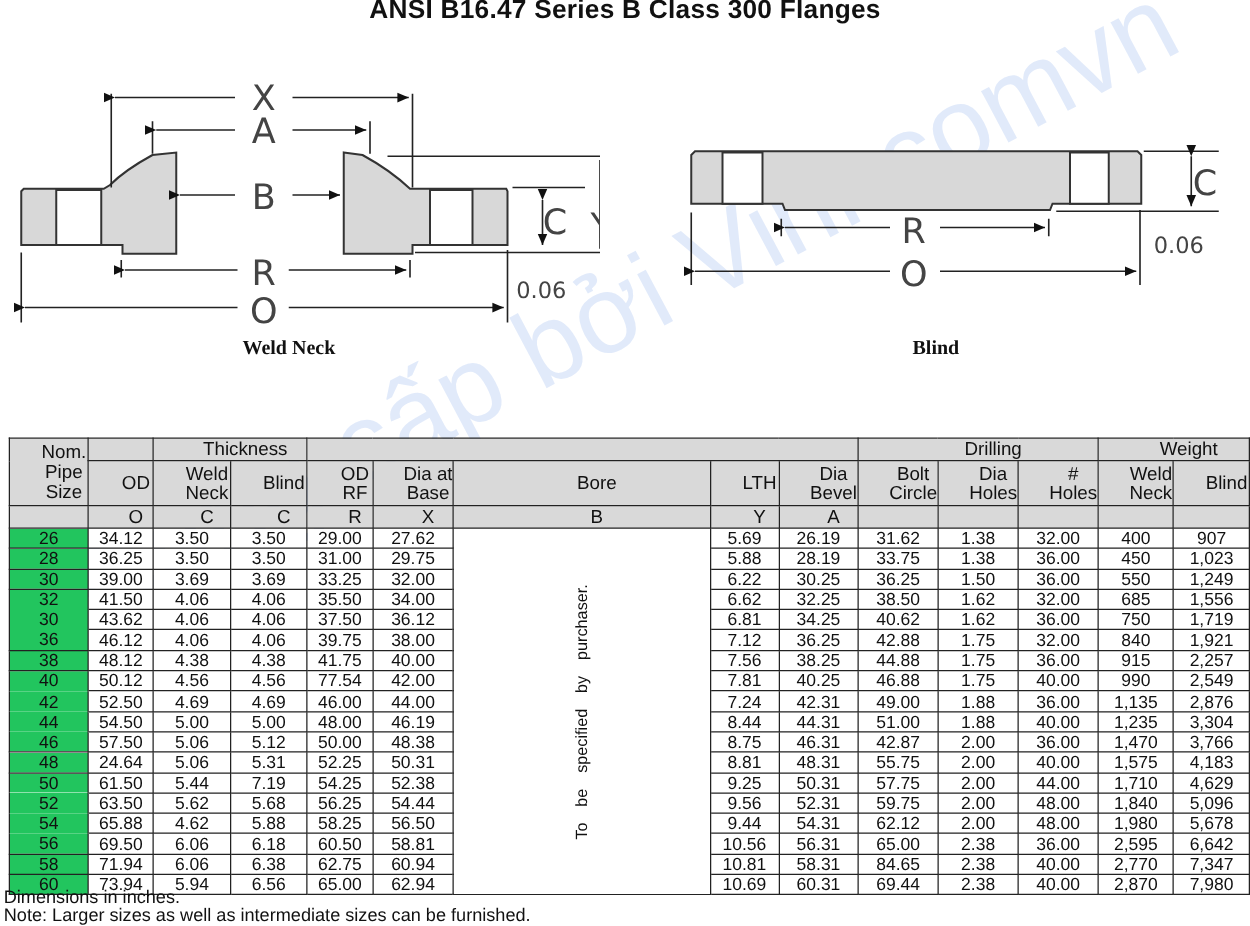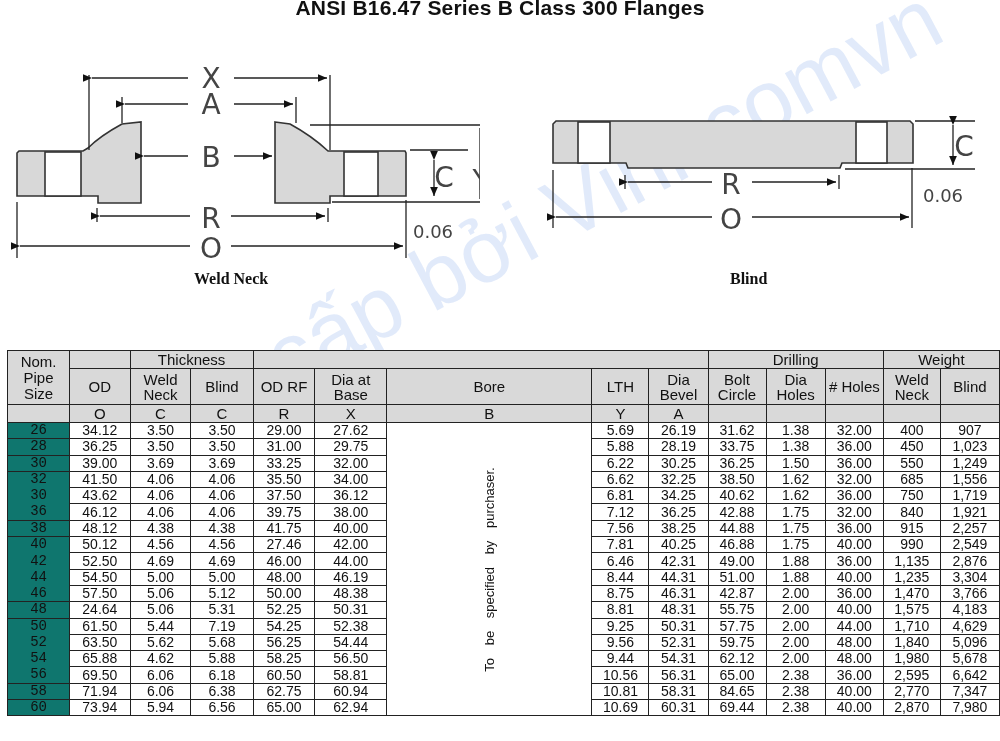--- a/index.html
+++ b/index.html
@@ -2,26 +2,26 @@
 <html><head>
 <meta charset="utf-8">
 <style>
   html, body { margin:0; padding:0; background:#ffffff; }
   body { width:1000px; height:741px; position:relative; overflow:hidden; font-family:"Liberation Sans", sans-serif; color:#111; }
   .title { position:absolute; left:0; top:-4px; width:1000px; text-align:center; font-weight:bold; font-size:21px; letter-spacing:0.2px; }
   .drawing { position:absolute; }
   .caption { position:absolute; font-family:"Liberation Serif", serif; font-weight:bold; font-size:16px; }
   table.specs { position:absolute; left:7px; top:350px; border-collapse:collapse; table-layout:fixed; font-size:14px; }
   table.specs td, table.specs th { border:1px solid #222; padding:0; text-align:center; line-height:15px; overflow:hidden; white-space:nowrap; }
-  table.specs th { background:#d9d9d9; font-weight:normal; font-size:15px; }
+  table.specs th { background:#d9d9d9; font-weight:normal; font-size:15px;padding-left:24px; }
   table.specs th.grp { height:17px;text-align:center; }
   table.specs th.sub { height:35px; line-height:15px; white-space:normal; }
   table.specs th.letter { height:17px; font-size:15px; }
   table.specs td { height:15.3px; background:#fff; }
-  table.specs td.size { background:#0f766e; border-top:none; border-bottom:none;font-family:Liberation Mono, monospace; }
+  table.specs td.size { background:#22c55e; border-top:none; border-bottom:none; }
   table.specs td.size.sep { border-bottom:1px solid #222; }
   table.specs td.bore { background:#fff; vertical-align:middle; position:relative; }
   .bore-text { display:inline-block; transform:rotate(-90deg); white-space:nowrap; font-size:13px; word-spacing:9px; }
   .notes { position:absolute; left:3px; top:711px; font-size:14.5px; line-height:15px; }
   .watermark { position:absolute; left:40px; top:430px; font-size:88px; color:rgba(120,160,230,0.22); transform:rotate(-28deg); transform-origin:left top; white-space:nowrap; pointer-events:none; font-family:"Liberation Sans", sans-serif; }
 </style>
 </head>
 <body>
 
 <div class="watermark">Cung cấp bởi Vinhcomvn</div>
@@ -271,38 +271,38 @@
         <td>1.75</td>
         <td>36.00</td>
         <td>915</td>
         <td>2,257</td>
       </tr>
       <tr>
         <td class="size">40</td>
         <td>50.12</td>
         <td>4.56</td>
         <td>4.56</td>
-        <td>27.46</td>
+        <td>77.54</td>
         <td>42.00</td>
         <td>7.81</td>
         <td>40.25</td>
         <td>46.88</td>
         <td>1.75</td>
         <td>40.00</td>
         <td>990</td>
         <td>2,549</td>
       </tr>
       <tr>
         <td class="size">42</td>
         <td>52.50</td>
         <td>4.69</td>
         <td>4.69</td>
         <td>46.00</td>
         <td>44.00</td>
-        <td>6.46</td>
+        <td>7.24</td>
         <td>42.31</td>
         <td>49.00</td>
         <td>1.88</td>
         <td>36.00</td>
         <td>1,135</td>
         <td>2,876</td>
       </tr>
       <tr>
         <td class="size">44</td>
         <td>54.50</td>
@@ -435,13 +435,15 @@
         <td>69.44</td>
         <td>2.38</td>
         <td>40.00</td>
         <td>2,870</td>
         <td>7,980</td>
       </tr>
     </tbody>
 </table>
 
 <div class="notes">
+  <div>Dimensions in inches.</div>
+  <div>Note: Larger sizes as well as intermediate sizes can be furnished.</div>
 </div>
 
 </body></html>

